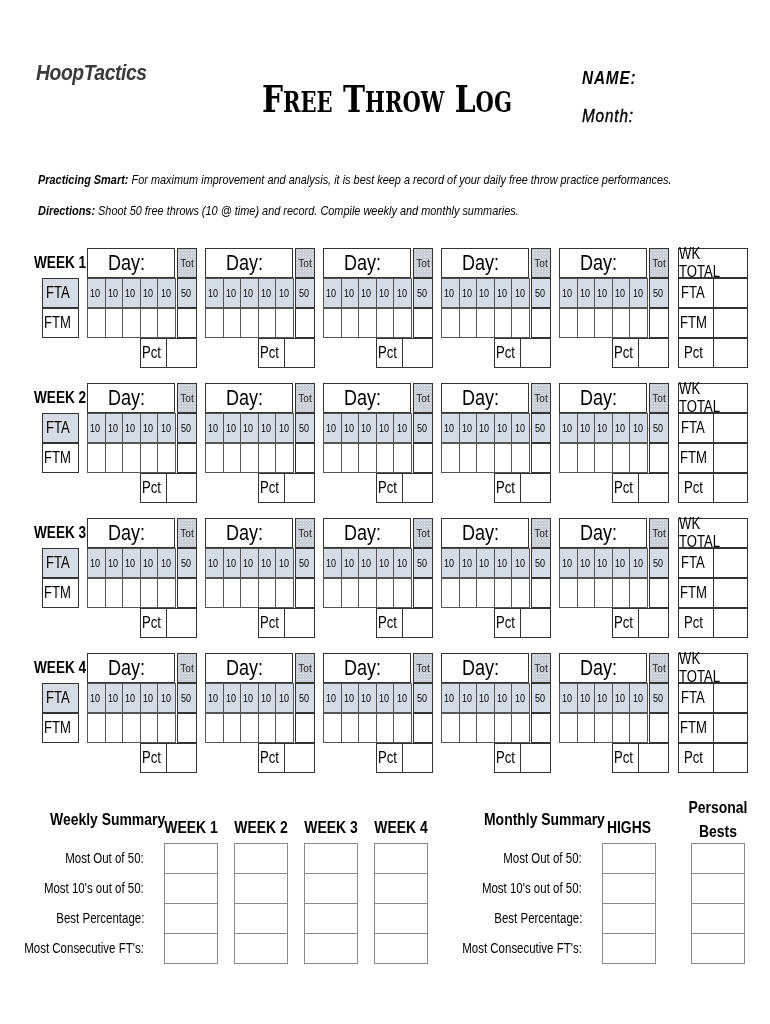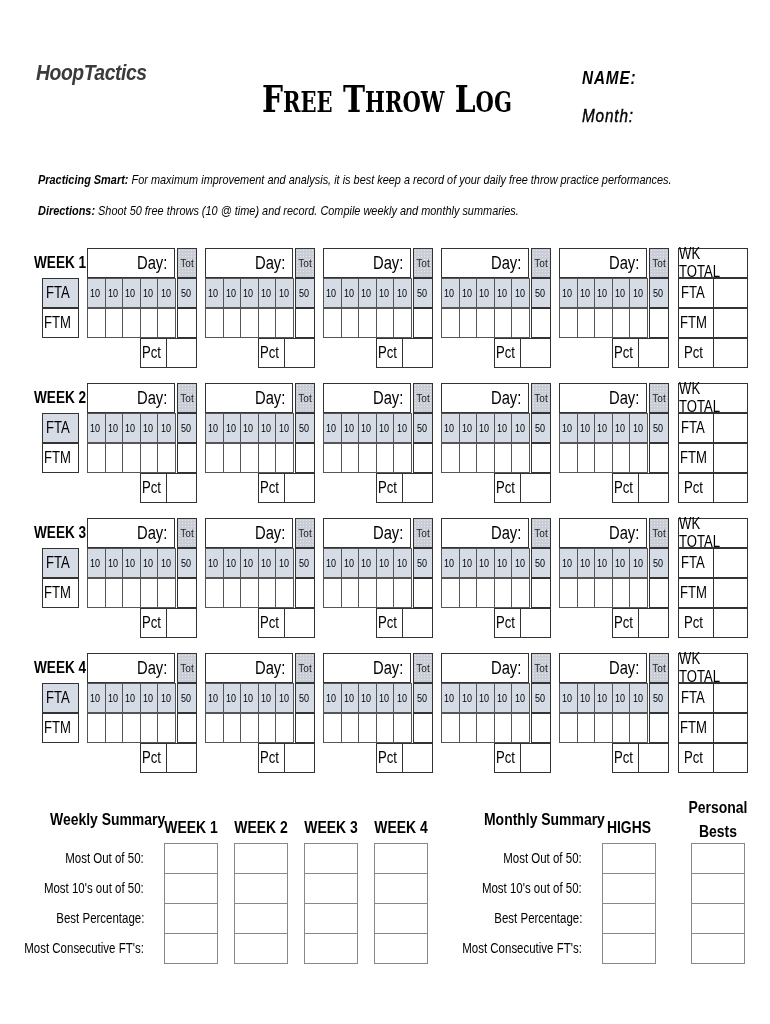--- a/index.html
+++ b/index.html
@@ -9,21 +9,21 @@
   .title { left:262px; top:76px; font-family:"DejaVu Serif", serif; font-weight:bold; font-size:38px; letter-spacing:0px; transform:scaleX(0.78); transform-origin:left top; white-space:nowrap; font-variant:small-caps; }
   .name-label, .month-label { font-style:italic; font-weight:bold; font-size:18px; transform:scaleX(0.85); transform-origin:left top; letter-spacing:1px; }
   .name-label { left:582px; top:68px; }
   .month-label { left:582px; top:106px; font-weight:normal; -webkit-text-stroke:0.4px #000; }
   .intro { left:38px; font-size:13px; font-style:italic; transform:scaleX(0.84); transform-origin:left top; white-space:nowrap; }
   .intro b { font-weight:bold; }
   .week-label { font-weight:bold; font-size:17px; transform:scaleX(0.8); transform-origin:left top; white-space:nowrap; }
   .box { position:absolute; box-sizing:border-box; border:1px solid #333; display:flex; align-items:center; justify-content:center; }
   .shade { background:#d6dce6; }
   .tot-hdr { background:#c9ced6; background-image:radial-gradient(#e8e8e8 0.6px, transparent 0.8px); background-size:3px 3px; font-size:10px; color:#222; }
-  .day-lbl { justify-content:flex-end; font-size:18px; }
+  .day-lbl { justify-content:center; font-size:22px; }
   .day-lbl span, .cell-num span, .lab span { display:inline-block; transform:scaleX(0.82); transform-origin:left center; }
   .cell-num { font-size:11px; }
   .lab { font-size:16px; }
   .sumlabel { font-size:14px; text-align:right; white-space:nowrap; transform:scaleX(0.82); transform-origin:right top; }
   .sumhead { font-weight:bold; font-size:17px; white-space:nowrap; transform:scaleX(0.82); transform-origin:left top; }
   .sbox { position:absolute; box-sizing:border-box; border:1px solid #888; width:54px; height:31px; }
   .centerhead { font-weight:bold; font-size:17px; text-align:center; transform:scaleX(0.82); white-space:nowrap; }
 </style>
 </head>
 <body>

